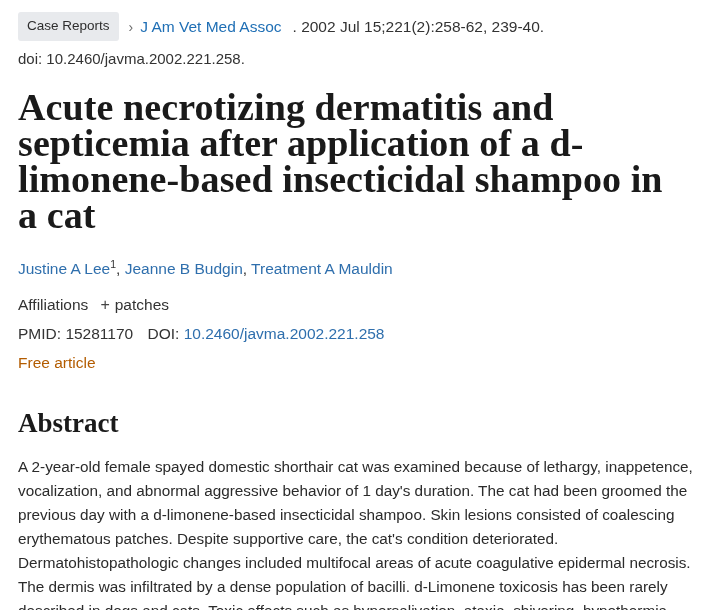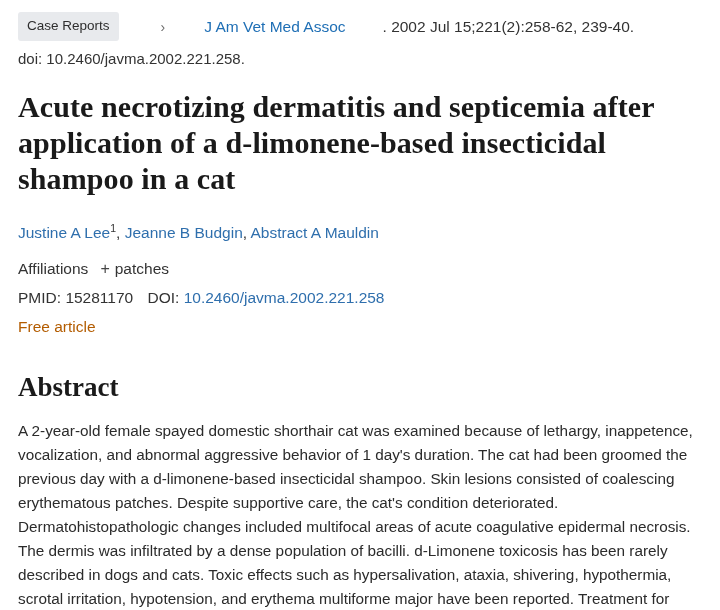--- a/index.html
+++ b/index.html
@@ -20,54 +20,53 @@
     width: 720px;
   }
   
   .cite-row {
     display: flex;
     align-items: center;
     flex-wrap: wrap;
     font-size: 15.5px;
     line-height: 22px;
     margin-top: 2px;
-    gap: 32px;
   }
   .badge {
     background: #e8eaed;
     color: #2e2e2e;
     font-size: 13.5px;
     padding: 3px 9px 4px 9px;
     border-radius: 3px;
     margin-right: 10px;
     white-space: nowrap;
   }
   .chevron {
     color: #6c6c6c;
     font-size: 14px;
     margin-right: 7px;
   }
   .journal {
     color: #1f6fb5;
-    margin-right: 5px;
+    margin-right: 11px;
     text-decoration: none;
     cursor: pointer;
   }
   .cite-rest {
     color: #333333;
   }
   .doi-line {
     font-size: 15px;
     color: #333333;
     margin-top: 9px;
   }
   
   h1.title {
     font-family: "Liberation Serif", serif;
-    font-size: 30px;
+    font-size: 38px;
     line-height: 36px;
     font-weight: bold;
     color: #1a1a1a;
     margin: 22px 0 0 0;
     letter-spacing: 0.1px;
     max-width: 660px;
   }
   
   .authors {
     margin-top: 20px;
@@ -152,21 +151,21 @@
       <span class="cite-rest">. 2002 Jul 15;221(2):258-62, 239-40.</span>
   </div>
 
   <div class="doi-line">doi: 10.2460/javma.2002.221.258.</div>
 
   <h1 class="title">Acute necrotizing dermatitis and septicemia after application of a d-limonene-based insecticidal shampoo in a cat</h1>
 
   <div class="authors">
     <span class="author">Justine A Lee</span><span class="affil-num">1</span><span>,</span>
     <span class="author">Jeanne B Budgin</span><span>,</span>
-    <span class="author">Abstract A Mauldin</span>
+    <span class="author">Treatment A Mauldin</span>
   </div>
 
   <div class="affil-row">
     <span>Affiliations</span>
     <span class="expand">
       <span class="plus">+</span>
       <span>patches</span>
     </span>
   </div>
 

